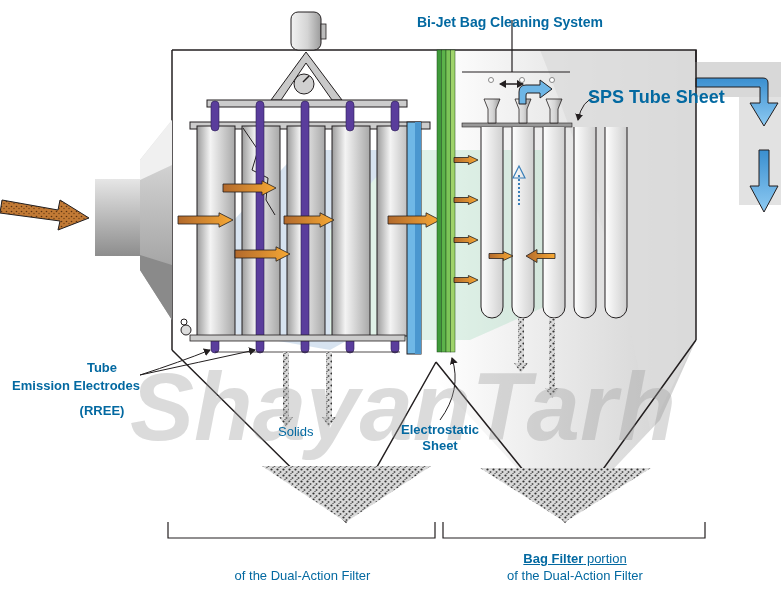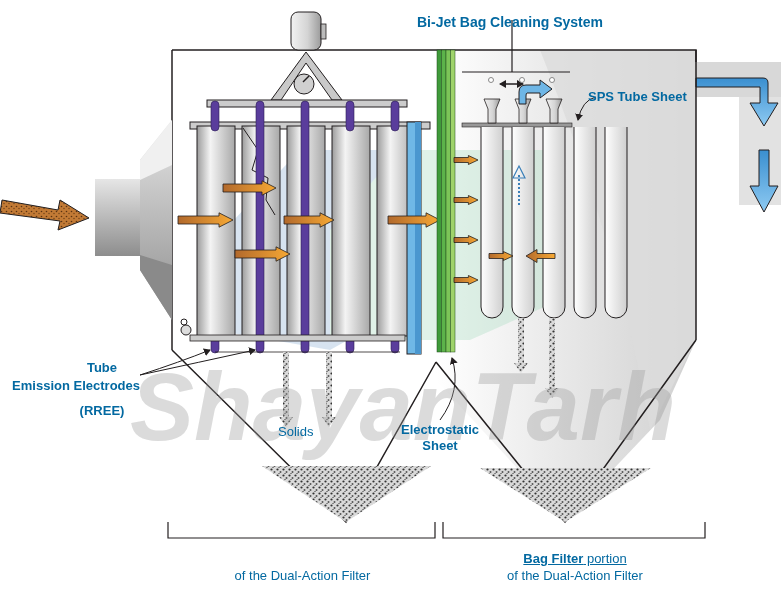--- a/index.html
+++ b/index.html
@@ -230,21 +230,21 @@
   <text id="wm" x="130" y="440" font-family="Liberation Sans, sans-serif" font-weight="bold" font-style="italic" font-size="96" fill="#9a9a9a" opacity="0.35">ShayanTarh</text>
 
   <g>
     <path d="M168,522 L168,538 L435,538 L435,522" fill="none" stroke="#231f20" stroke-width="1.2"></path>
     <path d="M443,522 L443,538 L705,538 L705,522" fill="none" stroke="#231f20" stroke-width="1.2"></path>
   </g>
 </svg>
 
 
 <div class="lbl b" style="left:417px;top:14px;font-size:14px;">Bi-Jet Bag Cleaning System</div>
-<div class="lbl b" style="left:588px;top:89px;font-size:13px;">SPS Tube Sheet</div>
+<div class="lbl b" style="left:588px;top:89px;font-size:18px;">SPS Tube Sheet</div>
 
 <div class="lbl b c" style="left:52px;top:360px;width:100px;">Tube</div>
 <div class="lbl b r" style="left:0px;top:378px;width:140px;">Emission Electrodes</div>
 <div class="lbl c" style="left:52px;top:403px;width:100px;font-weight:bold;">(RREE)</div>
 
 <div class="lbl" style="left:278px;top:424px;">Solids</div>
 
 <div class="lbl b c" style="left:385px;top:422px;width:110px;">Electrostatic</div>
 <div class="lbl b c" style="left:385px;top:438px;width:110px;">Sheet</div>
 

